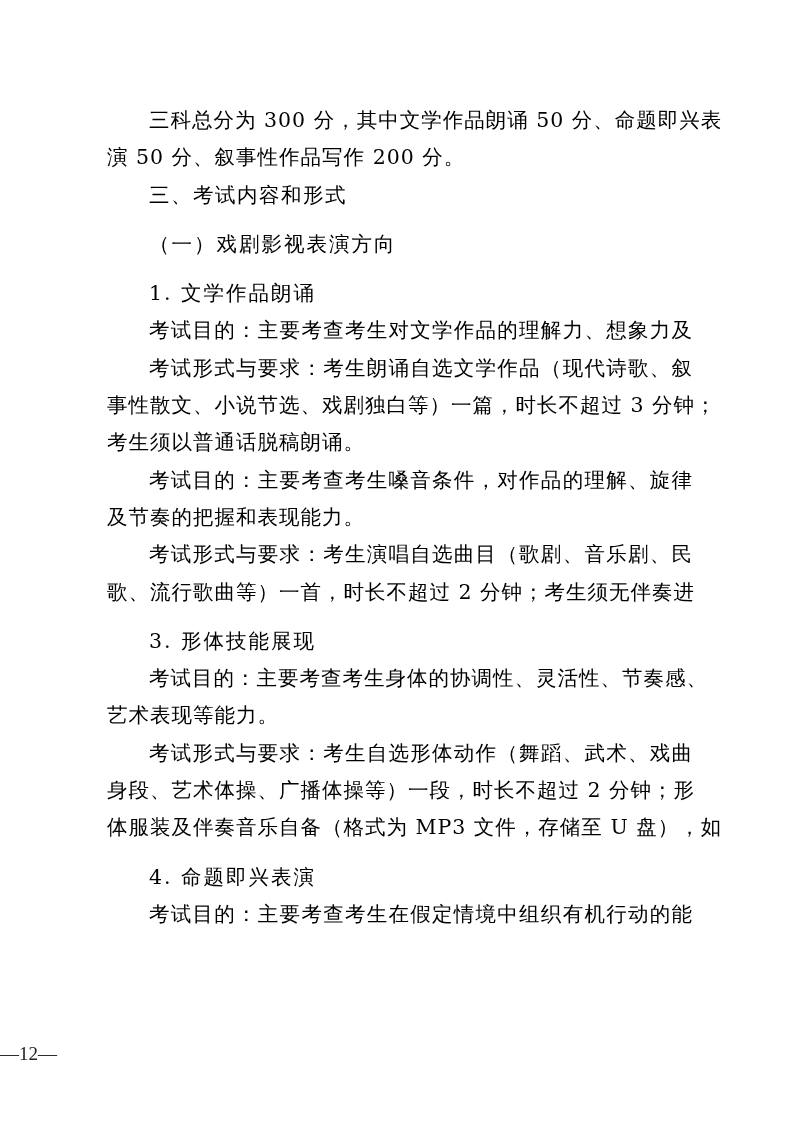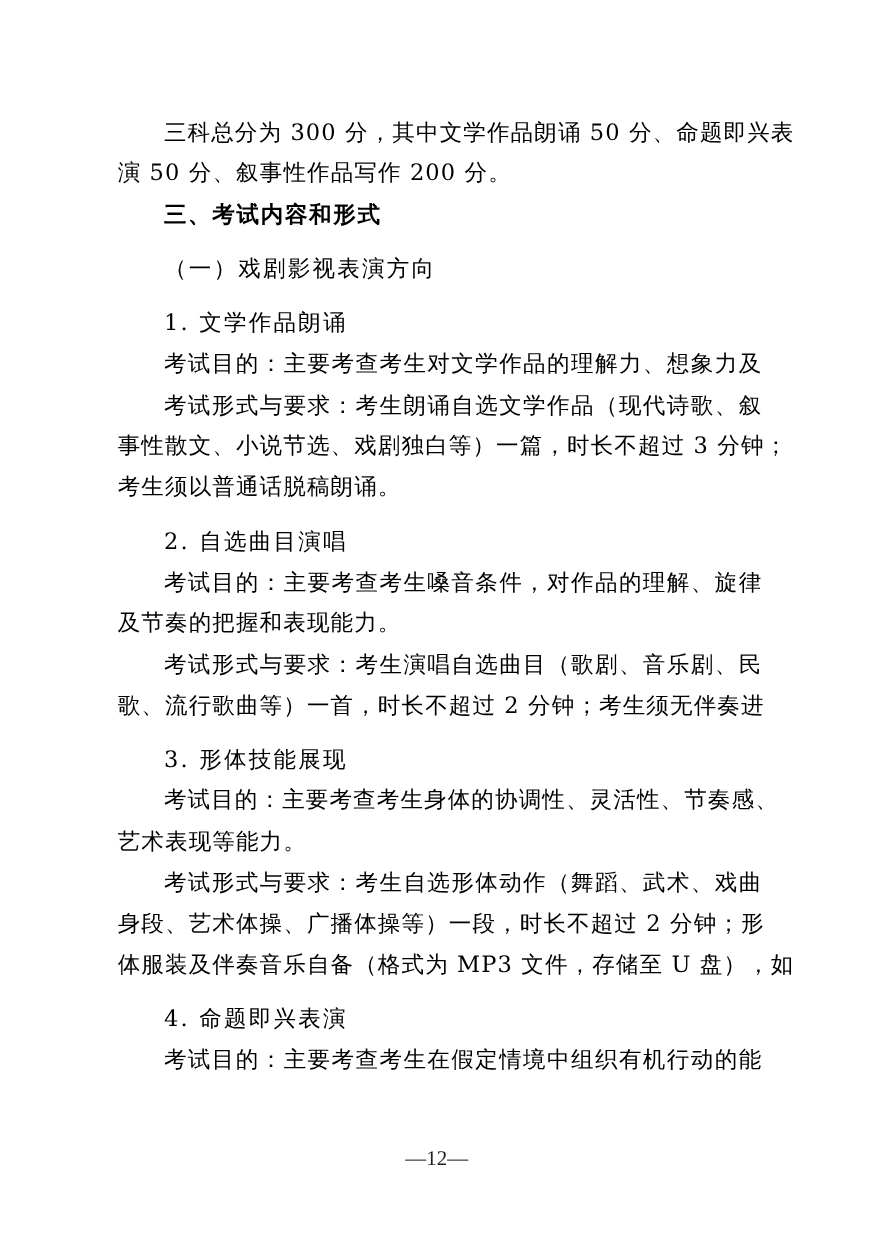--- a/index.html
+++ b/index.html
@@ -16,47 +16,46 @@
   .line {
     height: 37.3px;
     line-height: 37.3px;
     white-space: nowrap;
     text-align: justify;
     text-align-last: justify;
     letter-spacing: 1px;
   }
   .line.last { text-align-last: left; }
   .indent { padding-left: 42px; }
-  .heading { font-weight: bold; font-family: "DejaVu Sans", "Liberation Sans", sans-serif; text-align-last: left; letter-spacing: 1.5px; }
+  .heading { font-weight: normal; font-family: "DejaVu Sans", "Liberation Sans", sans-serif; text-align-last: left; letter-spacing: 1.5px; }
   .sub { text-align-last: left; letter-spacing: 2px; margin-top: 12px; }
   .footer {
     position: absolute;
     top: 1043px;
     left: 0;
     width: 794px;
-    text-align: center;
+    text-align: left;
     font-family: "Liberation Serif", serif;
     font-size: 19px;
     color: #222222;
   }
 </style>
 </head>
 <body>
 
 <div class="page">
   <div class="line indent">三科总分为 300 分，其中文学作品朗诵 50 分、命题即兴表</div>
   <div class="line last">演 50 分、叙事性作品写作 200 分。</div>
   <div class="line indent heading">三、考试内容和形式</div>
   <div class="line indent sub">（一）戏剧影视表演方向</div>
   <div class="line indent sub">1. 文学作品朗诵</div>
   <div class="line indent">考试目的：主要考查考生对文学作品的理解力、想象力及</div>
   <div class="line indent">考试形式与要求：考生朗诵自选文学作品（现代诗歌、叙</div>
   <div class="line">事性散文、小说节选、戏剧独白等）一篇，时长不超过 3 分钟；</div>
   <div class="line last">考生须以普通话脱稿朗诵。</div>
-  <div class="line indent sub">2. 自选曲目演唱</div>
   <div class="line indent">考试目的：主要考查考生嗓音条件，对作品的理解、旋律</div>
   <div class="line last">及节奏的把握和表现能力。</div>
   <div class="line indent">考试形式与要求：考生演唱自选曲目（歌剧、音乐剧、民</div>
   <div class="line">歌、流行歌曲等）一首，时长不超过 2 分钟；考生须无伴奏进</div>
   <div class="line indent sub">3. 形体技能展现</div>
   <div class="line indent">考试目的：主要考查考生身体的协调性、灵活性、节奏感、</div>
   <div class="line last">艺术表现等能力。</div>
   <div class="line indent">考试形式与要求：考生自选形体动作（舞蹈、武术、戏曲</div>
   <div class="line">身段、艺术体操、广播体操等）一段，时长不超过 2 分钟；形</div>
   <div class="line">体服装及伴奏音乐自备（格式为 MP3 文件，存储至 U 盘），如</div>

